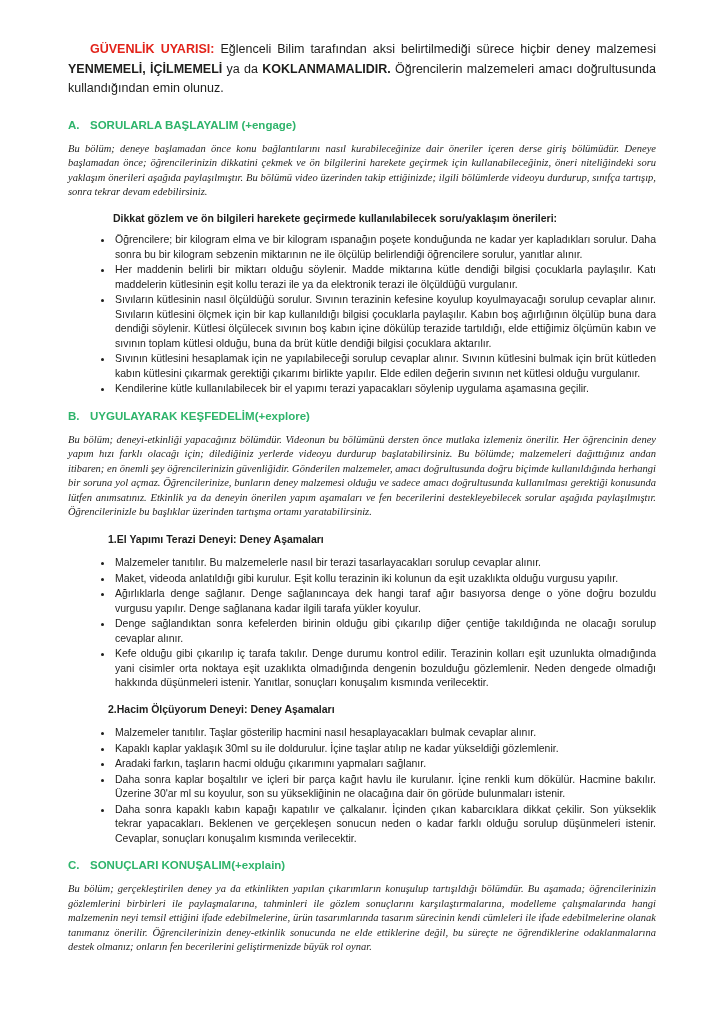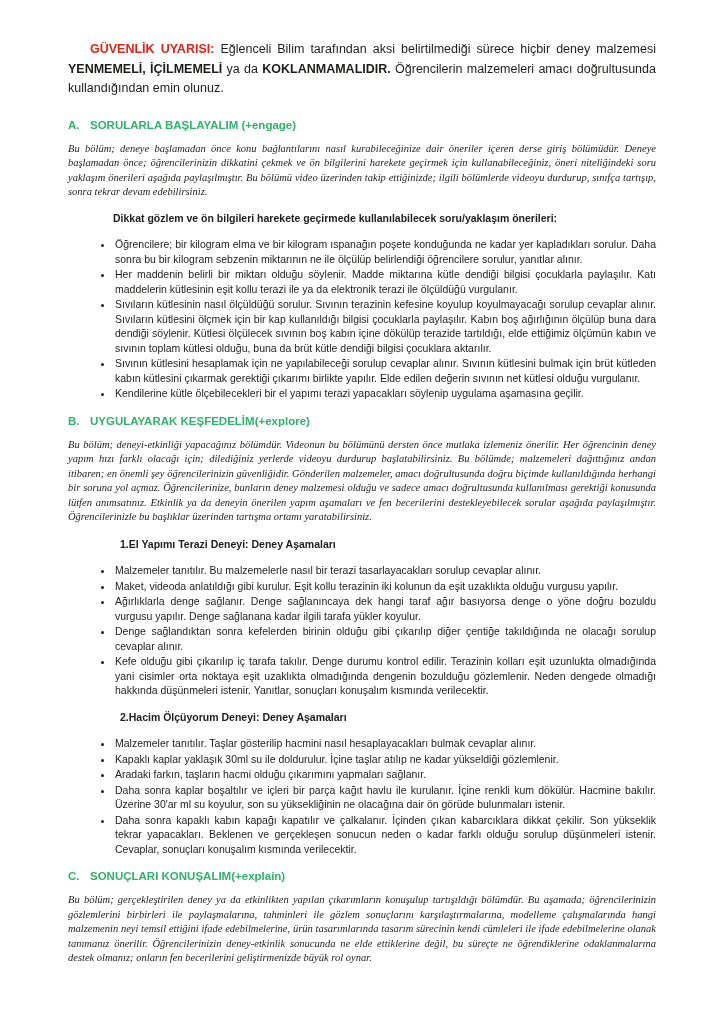--- a/index.html
+++ b/index.html
@@ -36,24 +36,24 @@
   .intro {
     font-style: italic; font-size: 10.5px; line-height: 14.5px;
     text-align: justify; margin: 0 0 11px 0; font-family: Liberation Serif, serif;
   }
   .subhead {
     font-weight: bold; font-size: 10.5px; line-height: 14.5px;
     margin: 0 0 7px 45px;
   }
   .exp-title {
     font-weight: bold; font-size: 10.5px; line-height: 14.5px;
-    margin: 12px 0 9px 52px;
+    margin: 12px 0 9px 40px;
   }
   ul.bullets {
-    margin: 12px 0 10px 0; padding: 0 0 0 45px;
+    margin: 4px 0 10px 0; padding: 0 0 0 45px;
     font-size: 10.5px; line-height: 14.5px;
   }
   ul.bullets li {
     text-align: justify; margin: 0 0 1px 0; padding-left: 2px;
   }
   ul.bullets li::marker { font-size: 9px; }
 </style>
 </head>
 <body>
 
@@ -75,21 +75,21 @@
 
   <p class="intro">Bu bölüm; deneye başlamadan önce konu bağlantılarını nasıl kurabileceğinize dair öneriler içeren derse giriş bölümüdür. Deneye başlamadan önce; öğrencilerinizin dikkatini çekmek ve ön bilgilerini harekete geçirmek için kullanabileceğiniz, öneri niteliğindeki soru yaklaşım önerileri aşağıda paylaşılmıştır. Bu bölümü video üzerinden takip ettiğinizde; ilgili bölümlerde videoyu durdurup, sınıfça tartışıp, sonra tekrar devam edebilirsiniz.</p>
 
   <p class="subhead">Dikkat gözlem ve ön bilgileri harekete geçirmede kullanılabilecek soru/yaklaşım önerileri:</p>
 
   <ul class="bullets">
     <li>Öğrencilere; bir kilogram  elma ve bir kilogram ıspanağın poşete konduğunda ne kadar yer kapladıkları sorulur. Daha sonra bu bir kilogram sebzenin miktarının ne ile ölçülüp belirlendiği öğrencilere sorulur, yanıtlar alınır.</li>
     <li>Her maddenin belirli bir miktarı olduğu söylenir. Madde miktarına kütle dendiği bilgisi çocuklarla paylaşılır. Katı maddelerin kütlesinin eşit kollu terazi ile ya da elektronik terazi ile ölçüldüğü vurgulanır.</li>
     <li>Sıvıların kütlesinin nasıl ölçüldüğü sorulur. Sıvının terazinin kefesine koyulup koyulmayacağı sorulup cevaplar alınır. Sıvıların kütlesini ölçmek için bir kap kullanıldığı bilgisi çocuklarla paylaşılır. Kabın boş ağırlığının ölçülüp buna dara dendiği söylenir. Kütlesi ölçülecek sıvının boş kabın içine dökülüp terazide tartıldığı, elde ettiğimiz ölçümün kabın ve sıvının toplam kütlesi olduğu, buna da brüt kütle dendiği bilgisi çocuklara aktarılır.</li>
     <li>Sıvının kütlesini hesaplamak için ne yapılabileceği sorulup cevaplar alınır. Sıvının kütlesini bulmak için brüt kütleden kabın kütlesini çıkarmak gerektiği çıkarımı birlikte yapılır. Elde edilen değerin sıvının net kütlesi olduğu vurgulanır.</li>
-    <li>Kendilerine kütle ölçebilecekleri bir el yapımı terazi yapacakları söylenip uygulama aşamasına  geçilir.</li>
+    <li>Kendilerine kütle kullanılabilecek bir el yapımı terazi yapacakları söylenip uygulama aşamasına  geçilir.</li>
   </ul>
 
   <div class="sec-head">
     <span class="letter">B.</span>
     <span>UYGULAYARAK KEŞFEDELİM(+explore)</span>
   </div>
 
   <p class="intro">Bu bölüm; deneyi-etkinliği yapacağınız bölümdür.  Videonun bu bölümünü dersten önce mutlaka izlemeniz önerilir. Her öğrencinin deney yapım hızı farklı olacağı için; dilediğiniz yerlerde videoyu durdurup başlatabilirsiniz. Bu bölümde; malzemeleri dağıttığınız andan itibaren;  en önemli şey öğrencilerinizin güvenliğidir. Gönderilen malzemeler, amacı doğrultusunda doğru biçimde kullanıldığında herhangi bir soruna yol açmaz. Öğrencilerinize, bunların deney malzemesi olduğu ve sadece amacı doğrultusunda kullanılması gerektiği konusunda lütfen anımsatınız. Etkinlik ya da deneyin önerilen yapım aşamaları ve fen becerilerini destekleyebilecek sorular aşağıda paylaşılmıştır. Öğrencilerinizle bu başlıklar üzerinden tartışma ortamı yaratabilirsiniz.</p>
 
   <p class="exp-title">1.El Yapımı Terazi Deneyi: Deney Aşamaları</p>

